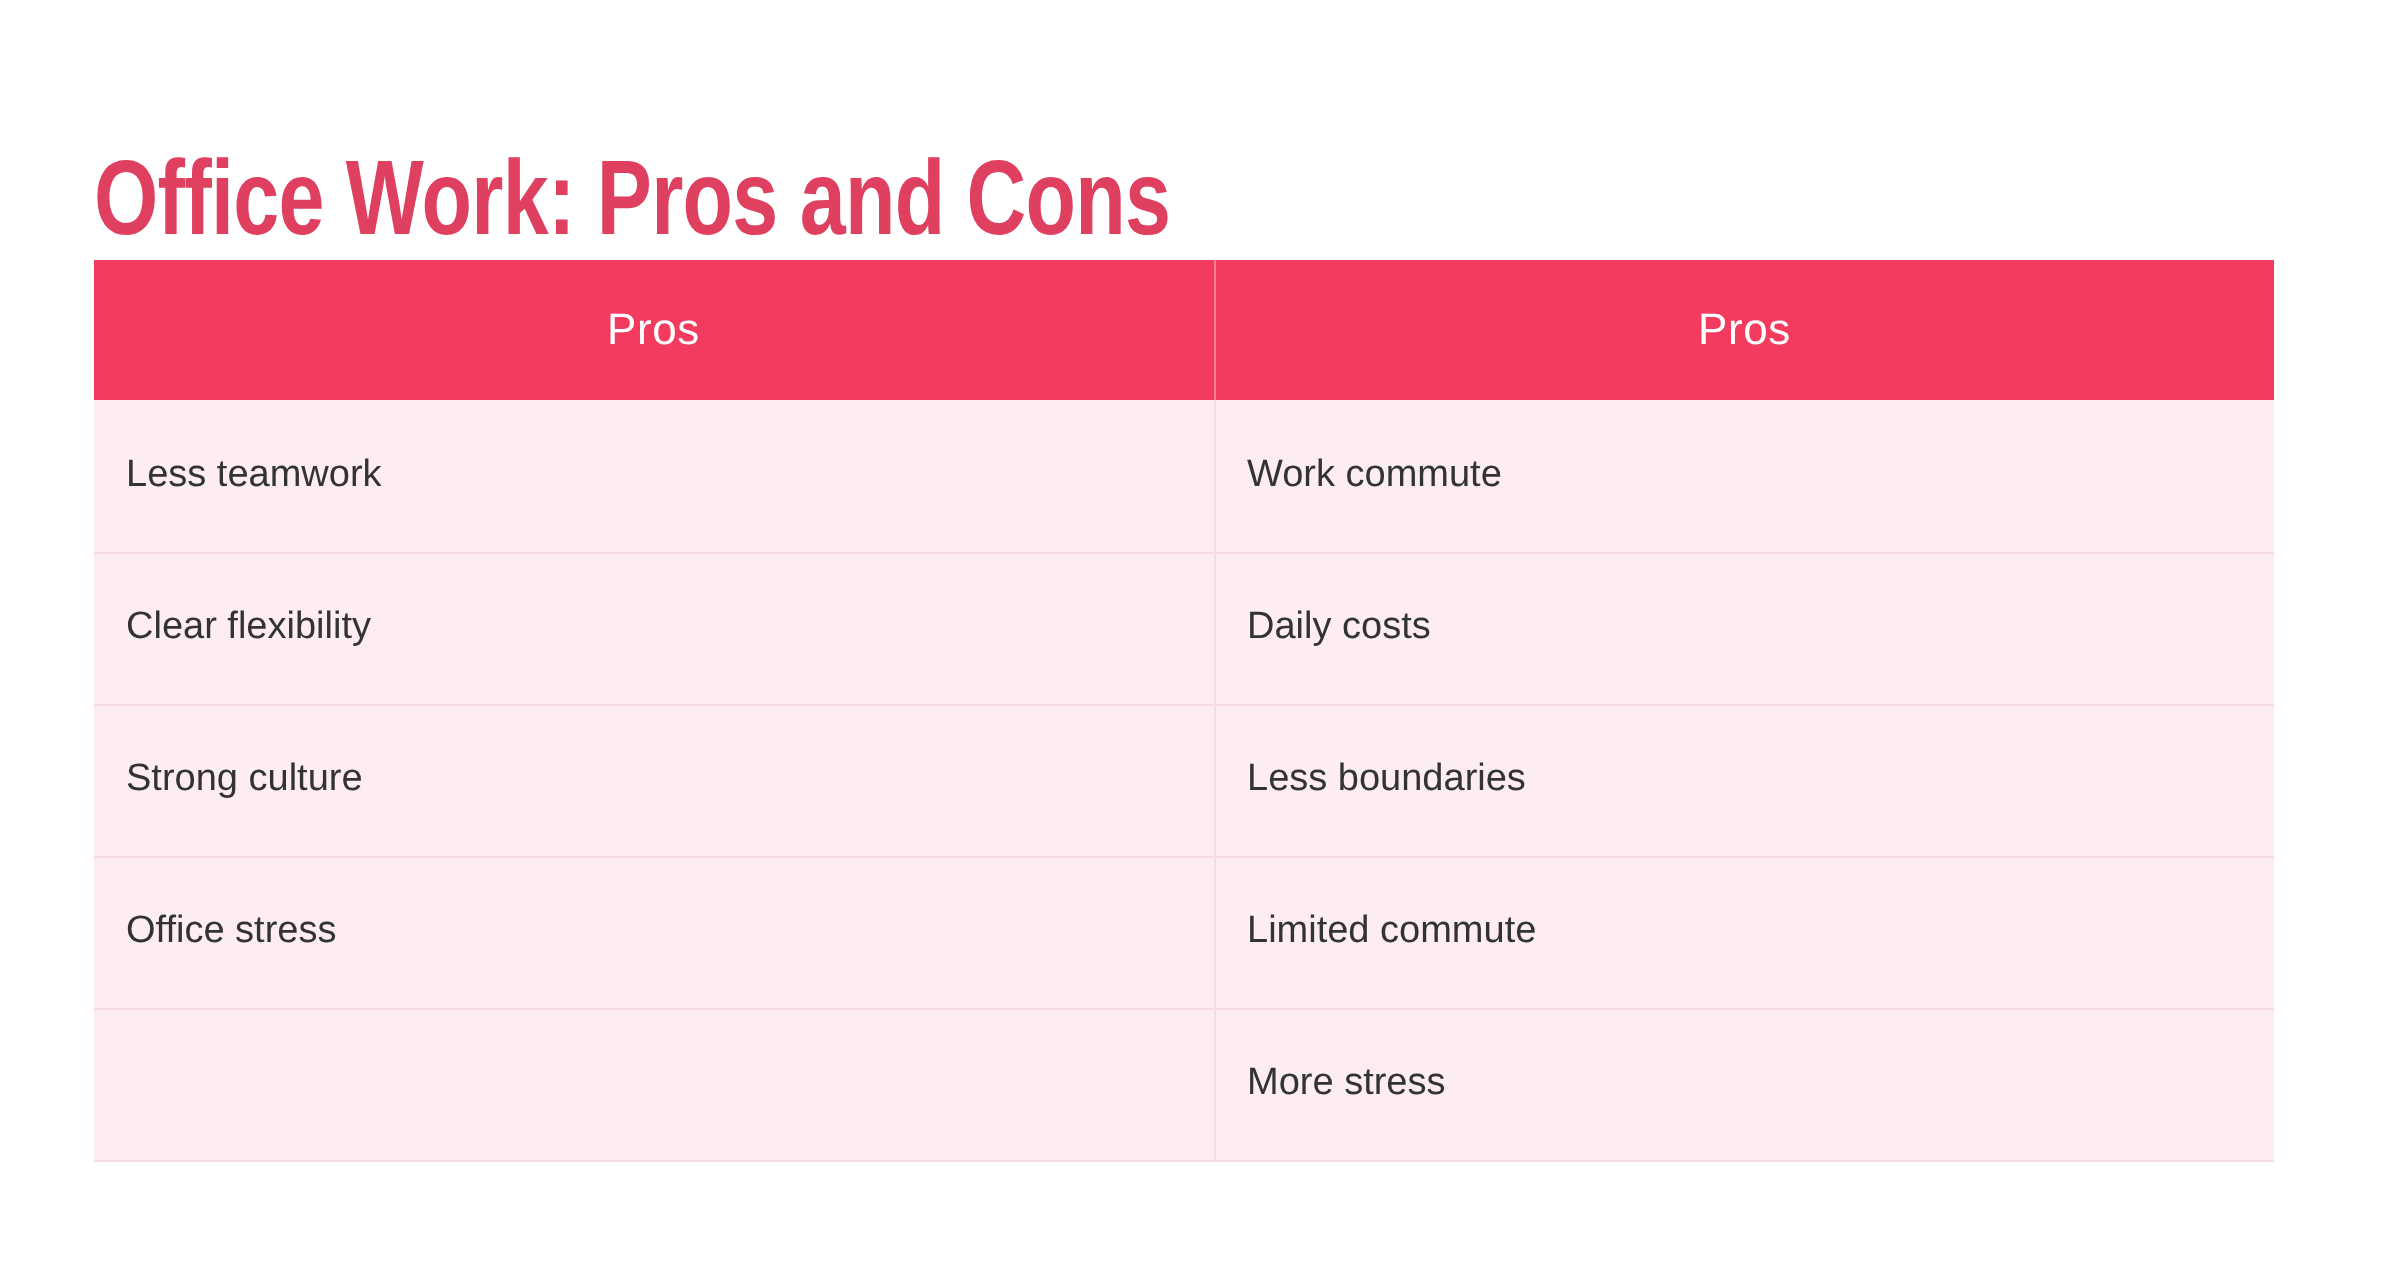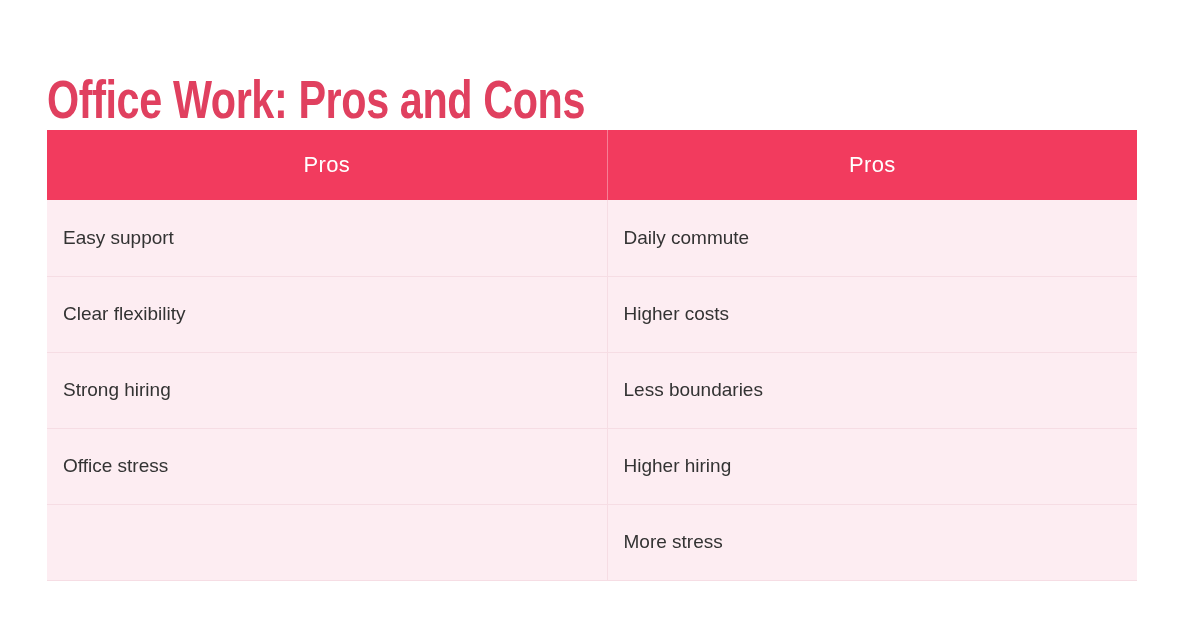--- a/index.html
+++ b/index.html
@@ -117,34 +117,34 @@
       <col class="col-cons">
     </colgroup>
     <thead>
       <tr>
         <th class="th-pros">Pros</th>
         <th class="th-cons">Pros</th>
       </tr>
     </thead>
     <tbody>
       <tr>
-        <td class="cell-pros">Easy support</td>
-        <td class="cell-cons">Daily commute</td>
+        <td class="cell-pros">Less teamwork</td>
+        <td class="cell-cons">Work commute</td>
       </tr>
       <tr>
         <td class="cell-pros">Clear flexibility</td>
-        <td class="cell-cons">Higher costs</td>
+        <td class="cell-cons">Daily costs</td>
       </tr>
       <tr>
-        <td class="cell-pros">Strong hiring</td>
+        <td class="cell-pros">Strong culture</td>
         <td class="cell-cons">Less boundaries</td>
       </tr>
       <tr>
         <td class="cell-pros">Office stress</td>
-        <td class="cell-cons">Higher hiring</td>
+        <td class="cell-cons">Limited commute</td>
       </tr>
       <tr>
         <td class="cell-pros cell-empty"></td>
         <td class="cell-cons">More stress</td>
       </tr>
     </tbody>
   </table>
 
 </div>
 

